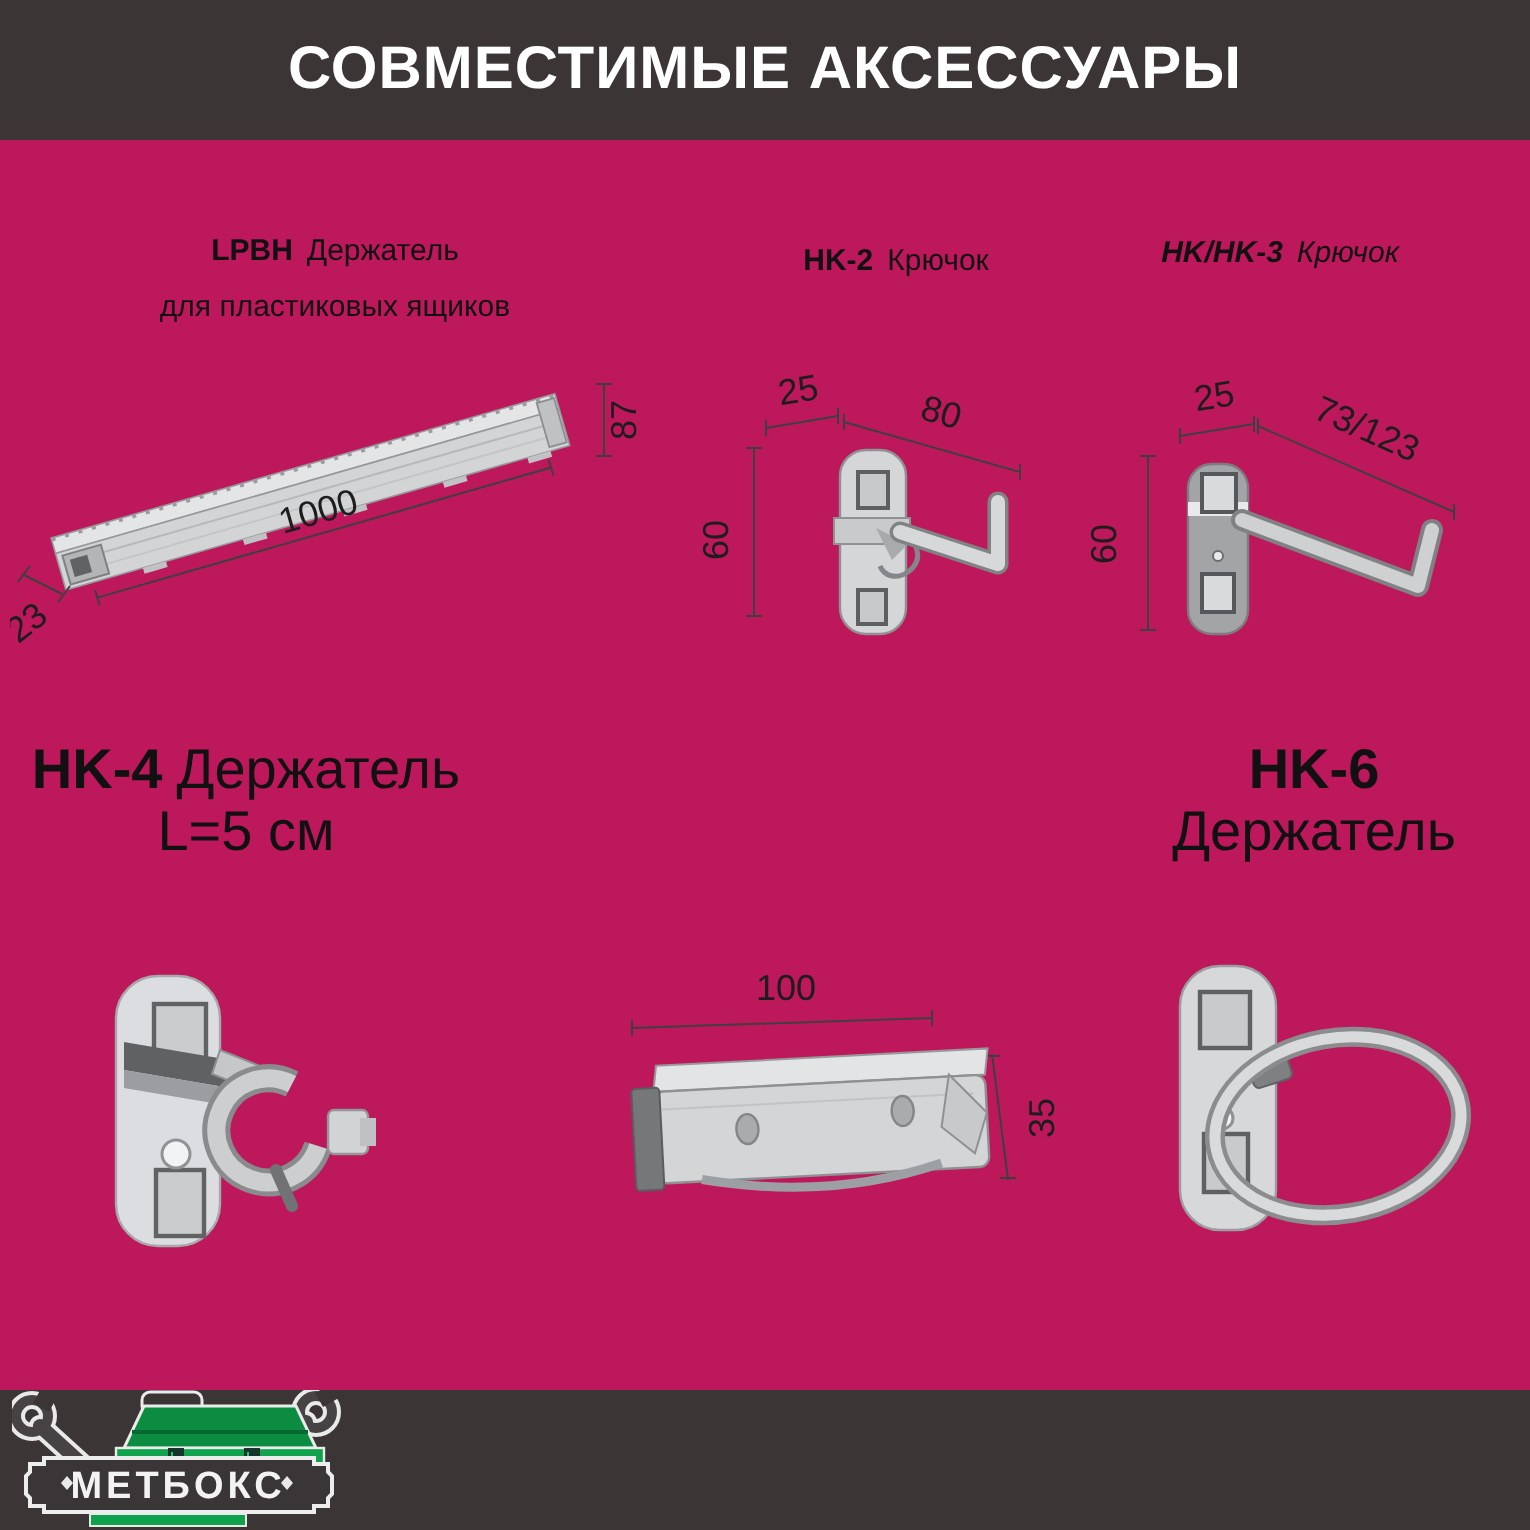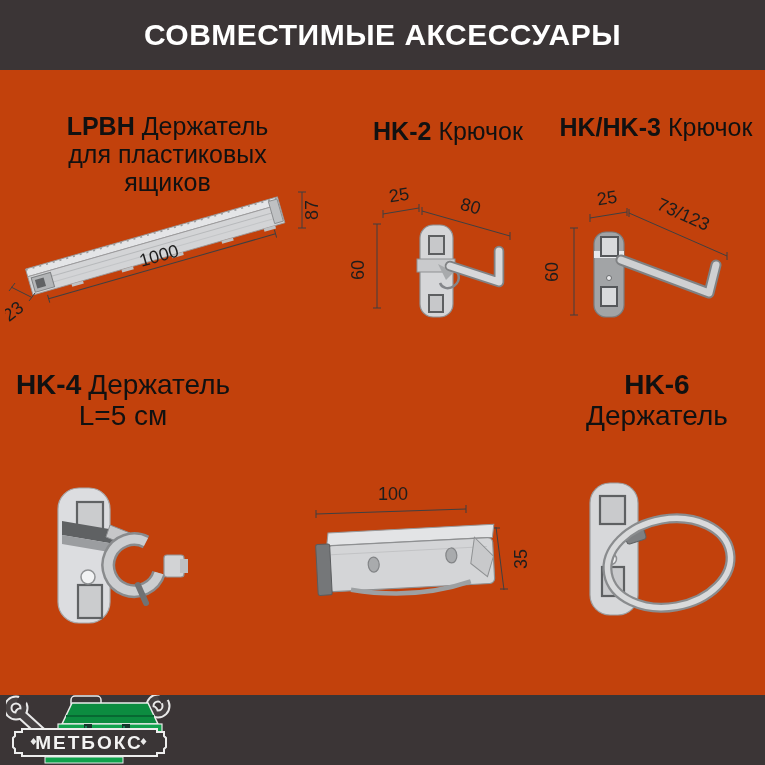--- a/index.html
+++ b/index.html
@@ -1,42 +1,42 @@
 <!DOCTYPE html>
 <html><head>
 <meta charset="utf-8">
 <style>
   html,body{margin:0;padding:0;background:#ffffff;}
   .screen{
     position:relative;width:765px;height:765px;overflow:hidden;
-    background:#c2410c;font-family:"Liberation Sans",sans-serif;
+    background:#be185d;font-family:"Liberation Sans",sans-serif;
   }
   
   .header{
     position:absolute;left:0;top:0;width:765px;height:70px;
     background:#3b3536;display:flex;align-items:center;justify-content:center;
   }
   .header .title{
     color:#ffffff;font-size:30px;font-weight:700;letter-spacing:.5px;
   }
   
   .footer{
     position:absolute;left:0;top:695px;width:765px;height:70px;background:#3b3536;
   }
   
   .ptitle{
     position:absolute;text-align:center;color:#111111;
   }
-  .row1{font-size:25px;line-height:28px;}
+  .row1{font-size:15px;line-height:28px;}
   .row2{font-size:28px;line-height:31px;}
   .code{font-weight:700;}
   .code.sp{margin-right:7px;}
   .t1{left:45px;top:112px;width:245px;}
   .t2{left:348px;top:117px;width:200px;}
-  .t3{left:546px;top:113px;width:220px;}
+  .t3{left:530px;top:113px;width:220px;font-style:italic;}
   .t4{left:3px;top:369px;width:240px;}
   .t5{left:290px;top:369px;width:240px;}
   .t6{left:537px;top:369px;width:240px;}
   
   .draw{position:absolute;}
   .d-lpbh{left:5px;top:175px;}
   .d-hk2{left:350px;top:186px;}
   .d-hk3{left:545px;top:186px;}
   .d-hk4{left:50px;top:485px;}
   .d-hk5{left:305px;top:485px;}

